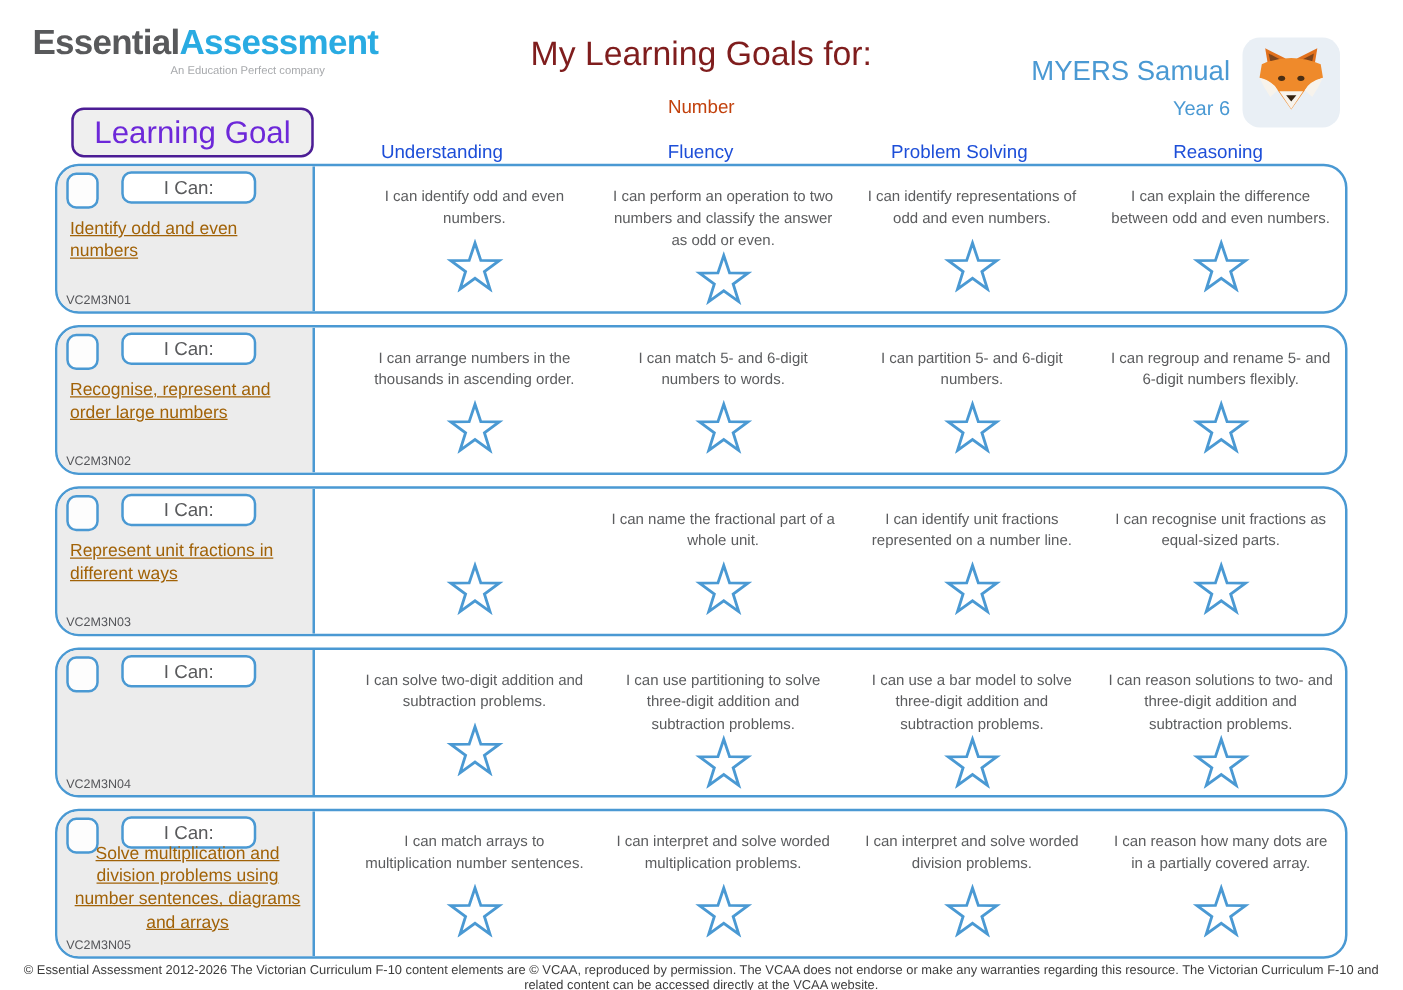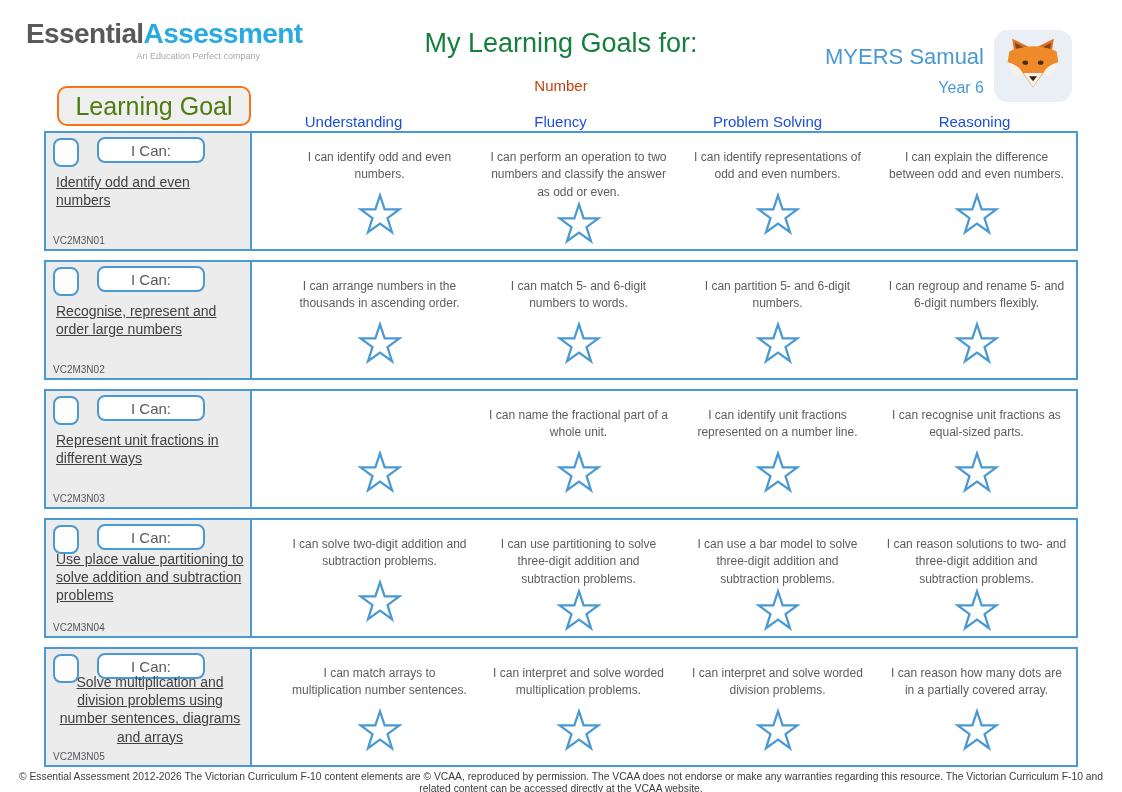--- a/index.html
+++ b/index.html
@@ -7,41 +7,41 @@
   .page{position:relative;width:1122px;height:792px;background:#fff;overflow:hidden;}
 
   
   .logo{position:absolute;left:26px;top:20px;width:240px;}
   .logo-line{font-size:28px;font-weight:700;letter-spacing:-0.6px;line-height:1;text-align:right;}
   .logo-part1{color:#58595b;}
   .logo-part2{color:#29abe2;}
   .logo-tagline{font-size:9px;color:#a7a9ac;text-align:right;margin-top:3px;padding-right:6px;}
 
   .title-block{position:absolute;left:0;right:0;top:28px;text-align:center;}
-  .page-title{font-size:27px;color:#15803d;font-weight:400;}
+  .page-title{font-size:27px;color:#7f1d1d;font-weight:400;}
   .page-subject{font-size:15px;color:#c2410c;margin-top:18px;}
 
   .student-block{position:absolute;right:138px;top:44px;text-align:right;color:#4a99d3;}
   .student-name{font-size:22px;line-height:1.2;}
   .student-year{font-size:16px;margin-top:9px;}
   .avatar{position:absolute;right:50px;top:30px;width:78px;height:72px;border-radius:14px;background:#e9eff5;display:flex;align-items:center;justify-content:center;}
   .avatar svg{width:58px;height:58px;}
 
   
-  .corner-box{position:absolute;left:57px;top:86px;width:190px;height:36px;border:2px solid #f97316;border-radius:10px;background:#efefef;display:flex;align-items:center;justify-content:center;font-size:25px;color:#4d7c0f;}
+  .corner-box{position:absolute;left:57px;top:86px;width:190px;height:36px;border:2px solid #4c1d95;border-radius:10px;background:#efefef;display:flex;align-items:center;justify-content:center;font-size:25px;color:#6d28d9;}
   .col-headers{position:absolute;left:250px;top:113px;width:828px;display:flex;}
   .col-header{flex:1;text-align:center;font-size:15px;color:#1d4ed8;}
 
   
   .rows{position:absolute;left:44px;top:131px;width:1034px;display:flex;flex-direction:column;gap:9px;}
-  .goal-row{box-sizing:border-box;height:120px;border:2px solid #4a99d3;border-radius:0;background:#fff;display:flex;overflow:hidden;}
+  .goal-row{box-sizing:border-box;height:120px;border:2px solid #4a99d3;border-radius:19px;background:#fff;display:flex;overflow:hidden;}
   .row-left{box-sizing:border-box;width:206px;background:#ececec;border-right:2px solid #4a99d3;position:relative;padding:5px 8px 4px 8px;}
   .checkbox{position:absolute;left:7px;top:5px;width:22px;height:25px;border:2px solid #4a99d3;border-radius:8px;background:#fdfdfd;}
   .ican-btn{position:absolute;left:51px;top:4px;width:104px;height:22px;border:2px solid #4a99d3;border-radius:8px;background:#fff;color:#58595b;font-size:15px;display:flex;align-items:center;justify-content:center;cursor:pointer;}
-  .goal-title{position:absolute;left:10px;top:40px;right:6px;font-size:14px;line-height:1.3;color:#404040;text-decoration:underline;cursor:pointer;}
+  .goal-title{position:absolute;left:10px;top:40px;right:6px;font-size:14px;line-height:1.3;color:#a16207;text-decoration:underline;cursor:pointer;}
   .goal-title.tall{top:30px;}
   .goal-title.xtall{top:24px;text-align:center;}
   .goal-code{position:absolute;left:7px;bottom:3px;font-size:10px;color:#55565a;}
   .row-cells{flex:1;display:flex;padding-left:28px;}
   .cell{flex:1;display:flex;flex-direction:column;align-items:center;padding:16px 8px 6px 8px;}
   .cell-desc{font-size:12px;line-height:1.45;color:#5b5c5e;text-align:center;max-width:198px;}
   .star{margin-top:auto;margin-bottom:4px;cursor:pointer;}
 
   
   .footer{position:absolute;left:0;right:0;top:771px;text-align:center;font-size:10.3px;line-height:1.2;color:#3c3c3c;padding:0 8px;}
@@ -198,21 +198,20 @@
                 <polygon points="20,3 24.11,15.34 37.12,15.44 26.66,23.16 30.58,35.56 20,28 9.42,35.56 13.34,23.16 2.88,15.44 15.89,15.34" fill="#ffffff" stroke="#4a99d3" stroke-width="2"></polygon>
               </svg></span>
         </div>
       </div>
     </div>
 
     <div class="goal-row">
       <div class="row-left">
         <span class="checkbox"></span>
         <span class="ican-btn">I Can:</span>
-        <div class="goal-title tall">Use place value partitioning to solve addition and subtraction problems</div>
         <div class="goal-code">VC2M3N04</div>
       </div>
       <div class="row-cells">
         <div class="cell">
           <div class="cell-desc">I can solve two-digit addition and subtraction problems.</div>
           <span class="star"><svg width="46" height="43" viewBox="0 0 40 38">
                 <polygon points="20,3 24.11,15.34 37.12,15.44 26.66,23.16 30.58,35.56 20,28 9.42,35.56 13.34,23.16 2.88,15.44 15.89,15.34" fill="#ffffff" stroke="#4a99d3" stroke-width="2"></polygon>
               </svg></span>
         </div>
         <div class="cell">

